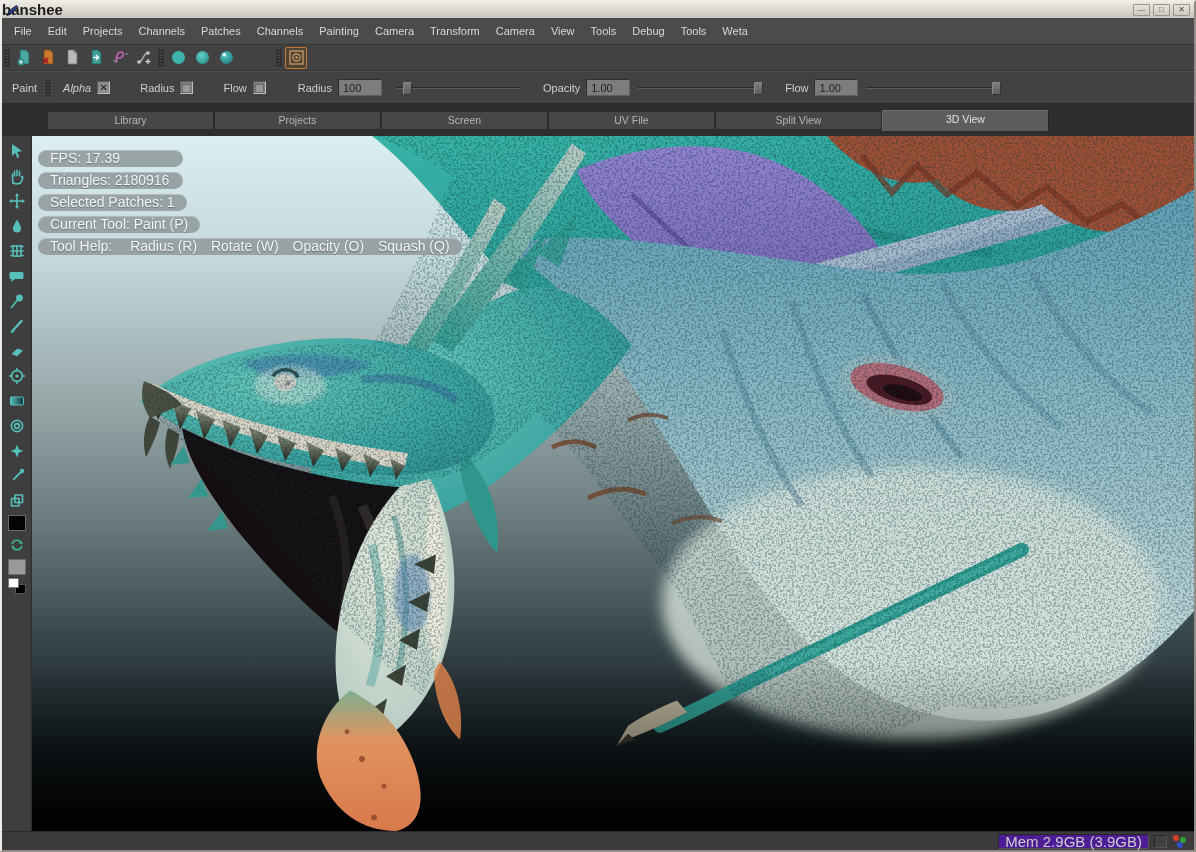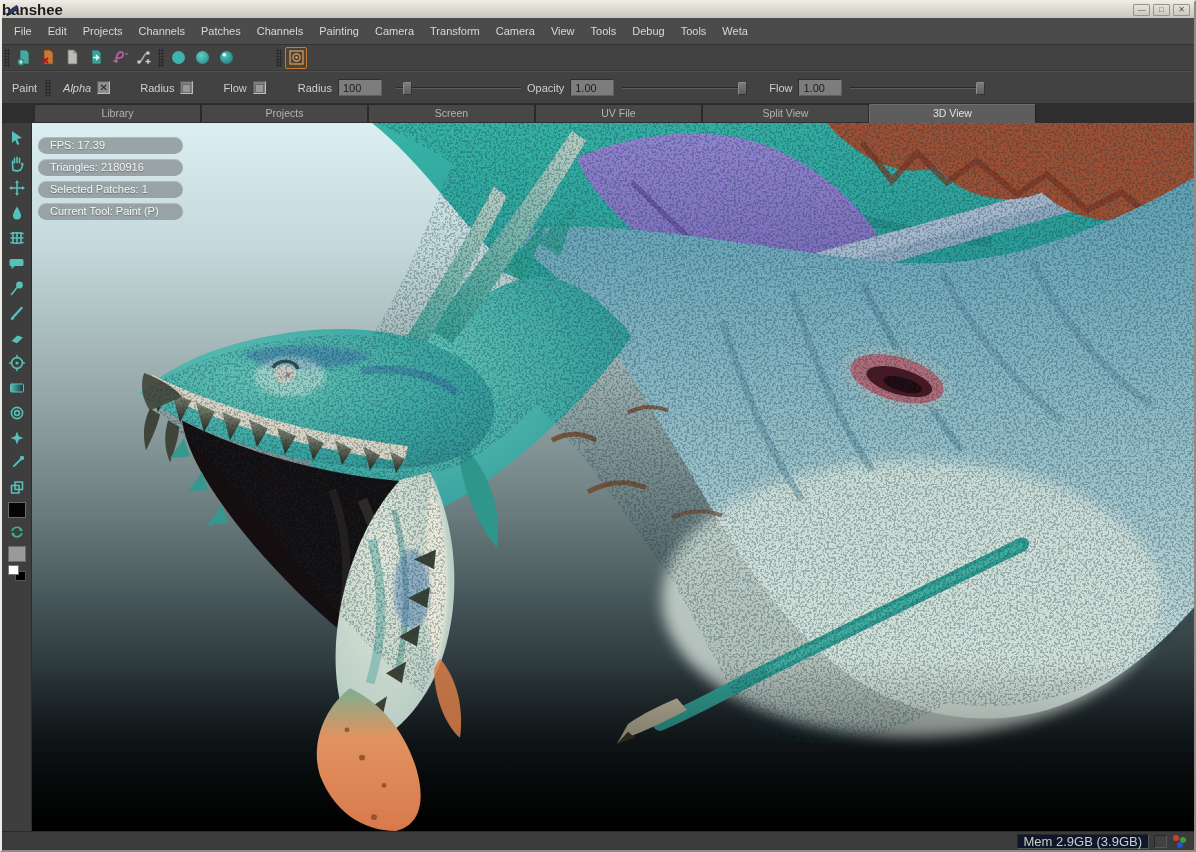--- a/index.html
+++ b/index.html
@@ -51,22 +51,22 @@
     border:1px solid; border-color:#2f2f2f #5f5f5f #5f5f5f #2f2f2f;
     padding:0 4px; width:44px; font-family:"Liberation Sans",sans-serif;}
   .slider { position:relative; height:14px; }
   .slider .groove { position:absolute; left:0; right:0; top:6px; height:2px;
     background:#2a2a2a; border-bottom:1px solid #5c5c5c;}
   .slider .handle { position:absolute; top:1px; width:9px; height:13px;
     background:linear-gradient(#7c7c7c,#5d5d5d); border:1px solid;
     border-color:#8c8c8c #333 #333 #8c8c8c; border-radius:2px;}
 
   
-  .tabbar { height:19px; background:#2e2e2e; display:flex; align-items:flex-start;
-    padding-left:32px; flex:0 0 auto;}
+  .tabbar { height:32px; background:#2e2e2e; display:flex; align-items:center;
+    padding-left:45px; flex:0 0 auto;}
   .tab { flex:0 0 167px; height:18px; background:#474747; border:1px solid #2a2a2a;
     border-bottom:none; font-size:10.5px; color:#b4b4b4; text-align:center;
     line-height:17px; border-radius:2px 2px 0 0;}
   .tab.active { height:21px; background:#5d5d5d; color:#e2e2e2;
     border-color:#6e6e6e #222 #5d5d5d #6e6e6e;}
 
   
   .main { flex:1 1 auto; display:flex; min-height:0;}
   .toolcol { flex:0 0 30px; background:#3e3e3e; border-right:1px solid #2d2d2d;
     display:flex; flex-direction:column; align-items:center; padding-top:4px; gap:3px;}
@@ -82,33 +82,33 @@
     background:#fff; border:1px solid #777; z-index:2;}
   .mini-swatches .b{ position:absolute; right:0; bottom:0; width:11px; height:10px;
     background:#000; border:1px solid #555;}
 
   .viewport { flex:1 1 auto; position:relative; overflow:hidden; background:#000;}
   .viewport > svg.scene { position:absolute; inset:0; width:100%; height:100%;}
 
   
   .hud { position:absolute; left:6px; top:14px; display:flex; flex-direction:column;
     gap:5px; z-index:5;}
-  .hud-pill { background:rgba(148,157,159,0.92); color:#f4f6f6; font-size:11px;
+  .hud-pill { background:rgba(148,157,159,0.92); color:#f4f6f6; font-size:14px;
     height:17px; line-height:17px; padding:0 12px; border-radius:9px;
     width:fit-content; text-shadow:0 1px 1px rgba(40,50,50,.45);
     box-shadow:inset 0 1px 0 rgba(255,255,255,.25);}
   .hud-pill.info { min-width:145px;}
   .hud-pill .gap { margin-right:14px;}
   .hud-pill .gap2 { margin-right:10px;}
 
   
   .statusbar { height:19px; background:#3b3b3b; border-top:1px solid #2b2b2b;
     display:flex; align-items:center; justify-content:flex-end; gap:5px;
     padding:0 6px; flex:0 0 auto;}
-  .mem { font-size:13px; color:#cdcdcd; background:#0f172a; height:15px;
+  .mem { font-size:15px; color:#cdcdcd; background:#4c1d95; height:15px;
     line-height:14px; padding:0 6px;
     border:1px solid; border-color:#262626 #565656 #565656 #262626;}
   .grip-box { width:13px; height:13px; background:#414141;
     border:1px solid; border-color:#262626 #565656 #565656 #262626;}
   .rgb-icon { width:16px; height:14px; position:relative;}
   .rgb-icon i { position:absolute; width:6px; height:6px; border-radius:50%;}
   .rgb-icon .r{ background:#d04028; left:1px; top:1px;}
   .rgb-icon .g{ background:#35a035; right:2px; top:3px;}
   .rgb-icon .b{ background:#3050c8; left:5px; bottom:0;}
 </style>
@@ -236,21 +236,21 @@
     <span class="pb-label" style="margin-left:24px;">Radius</span>
     <div class="checkbox off"></div>
     <span class="pb-label" style="margin-left:24px;">Flow</span>
     <div class="checkbox off"></div>
     <span class="pb-label" style="margin-left:26px;">Radius</span>
     <input class="field" value="100" style="">
     <div class="slider" style="width:125px; margin-left:14px;">
       <div class="groove"></div>
         <div class="handle" style="left:6%;"></div>
     </div>
-    <span class="pb-label" style="margin-left:0;">Opacity</span>
+    <span class="pb-label" style="margin-left:16px;">Opacity</span>
     <input class="field" value="1.00" style="">
     <div class="slider" style="width:125px; margin-left:8px;">
       <div class="groove"></div>
         <div class="handle" style="left:calc(100% - 9px);"></div>
     </div>
     <span class="pb-label" style="margin-left:16px;">Flow</span>
     <input class="field" value="1.00" style="">
     <div class="slider" style="width:135px; margin-left:8px;">
       <div class="groove"></div>
         <div class="handle" style="left:calc(100% - 9px);"></div>
@@ -549,20 +549,27 @@
         </g>
 
         <path d="M345,0 H1162 V500 C1100,560 1010,600 915,585 C850,625 780,640 720,610 C690,555 665,505 640,460 C590,390 550,330 505,285 C470,320 430,350 400,352 C420,430 420,520 390,575 C350,545 300,490 255,430 C200,360 150,315 108,272 C170,230 260,208 340,215 C375,160 400,90 420,40 C395,25 370,12 345,0 Z" fill="#07343a" opacity="0.28" filter="url(#speck)"></path>
       </svg>
 
       <div class="hud">
         <div class="hud-pill info">FPS: 17.39</div>
         <div class="hud-pill info">Triangles: 2180916</div>
         <div class="hud-pill info">Selected Patches: 1</div>
         <div class="hud-pill info">Current Tool: Paint (P)</div>
+        <div class="hud-pill">
+          <span class="gap">Tool Help:</span>
+          <span class="gap2">Radius (R)</span>
+          <span class="gap2">Rotate (W)</span>
+          <span class="gap2">Opacity (O)</span>
+          <span>Squash (Q)</span>
+        </div>
       </div>
     </div>
   </div>
 
   <div class="statusbar">
     <div class="mem">Mem 2.9GB (3.9GB)</div>
     <div class="grip-box"></div>
     <div class="rgb-icon">
         <i class="r"></i>
         <i class="g"></i>

